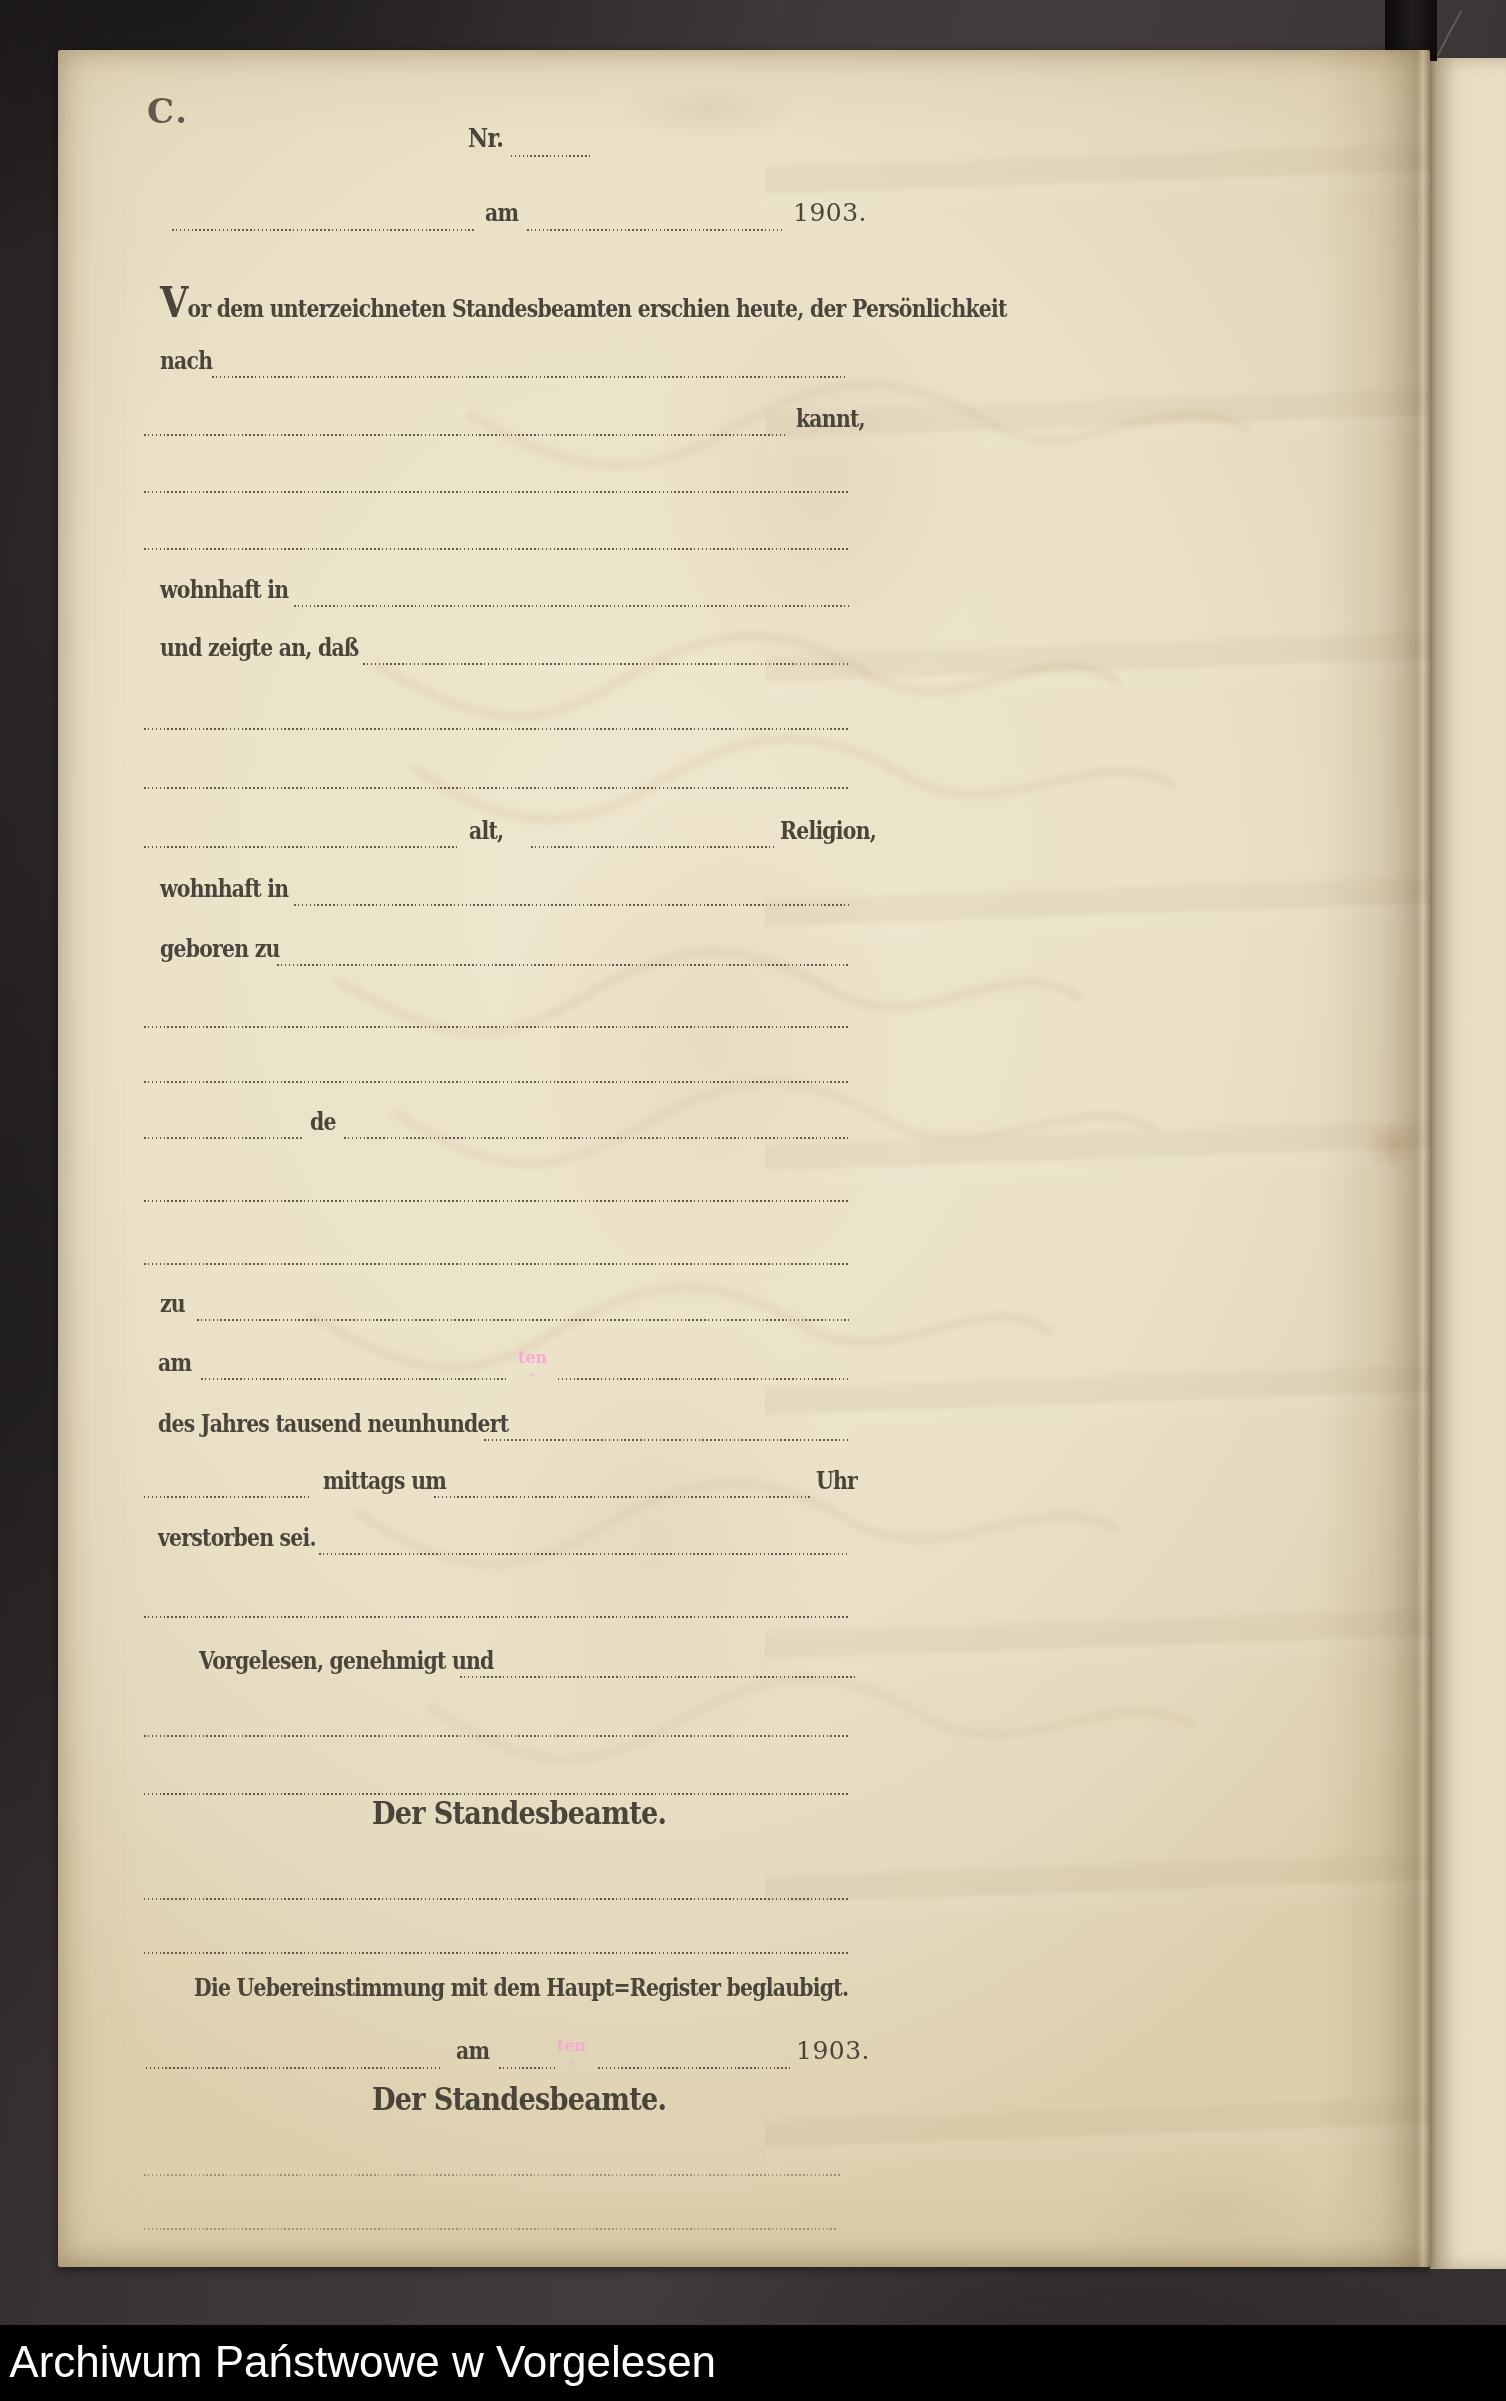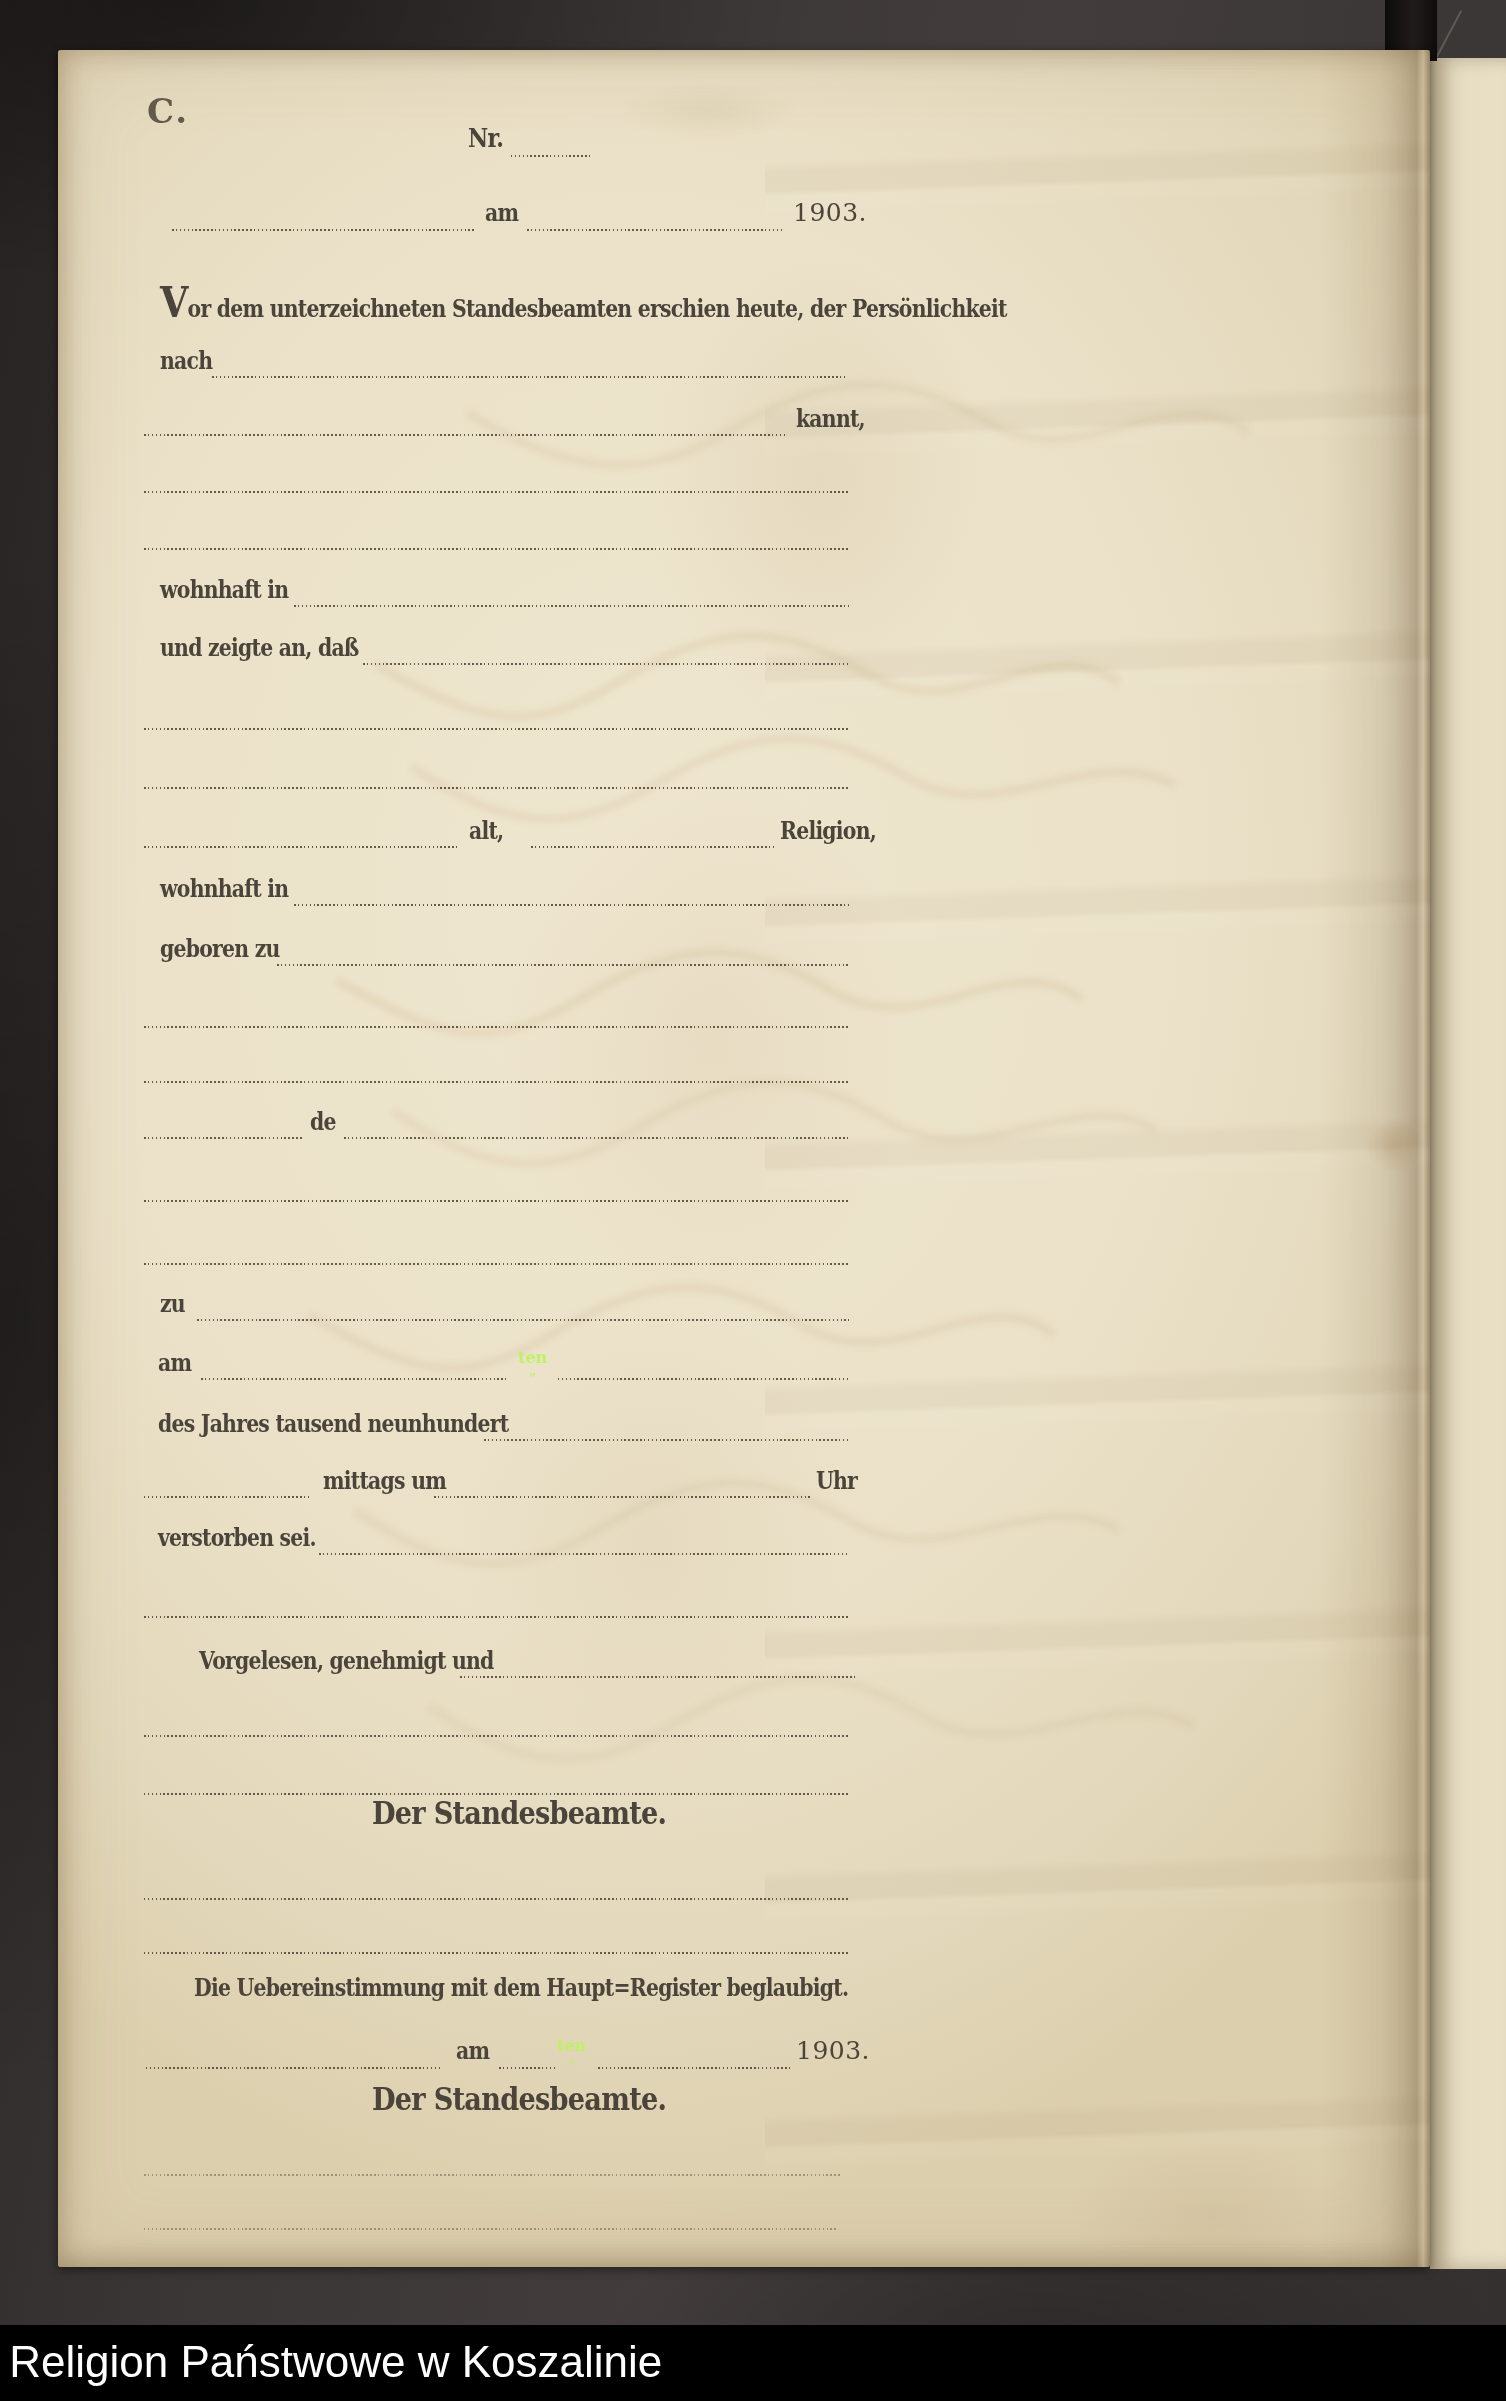--- a/index.html
+++ b/index.html
@@ -42,21 +42,21 @@
       radial-gradient(43px 37px at 1337px 1096px, rgba(150,105,60,.22), transparent 70%),
       radial-gradient(205px 112px at 1154px 2165px, rgba(150,115,70,.10), transparent 70%);}
   .ghost{position:absolute;left:74px;top:242px;pointer-events:none;}
   
   .fr{position:absolute;font-family:"DejaVu Serif",serif;font-weight:700;font-size:24px;
       line-height:1;color:#4b443a;letter-spacing:-0.9px;white-space:nowrap;
       transform:scaleX(.85);transform-origin:0 100%;}
   .ant{font-weight:400;letter-spacing:0.5px;transform:none;}
   .hd{font-size:32px;}
   .intro::first-letter{font-size:43px;font-weight:700;}
-  .tenwrap{position:absolute;font-family:"DejaVu Serif",serif;color:#bef264;
+  .tenwrap{position:absolute;font-family:"DejaVu Serif",serif;color:#f9a8d4;
       text-align:center;line-height:1;white-space:nowrap;}
   .tenwrap .sup{display:block;font-size:16px;font-weight:700;}
   .tenwrap .sub{display:block;font-size:14px;margin-top:-2.8px;}
   .dot{position:absolute;height:1.9px;
     background-image:repeating-linear-gradient(90deg, rgba(75,66,52,.85) 0 1.5px, rgba(75,66,52,0) 1.5px 3.9px);}
   .dot.faint{opacity:.5;}
   .stamp{position:absolute;font-family:"DejaVu Serif",serif;font-weight:700;font-size:34px;
       color:#564e3e;letter-spacing:1.9px;opacity:.9;}
   
   .bar{position:absolute;left:0;right:0;top:2325px;height:76px;background:#000;}
@@ -195,16 +195,16 @@
   </div>
   <div class="dot" style="left:598px;top:2067px;width:192px;"></div>
   <div class="fr ant" style="left:796px;top:2038px;font-size:25px;">1903.</div>
 
   <div class="fr hd" style="left:372px;top:2083px;">Der Standesbeamte.</div>
 
   <div class="dot faint" style="left:144px;top:2174px;width:698px;"></div>
   <div class="dot faint" style="left:144px;top:2228px;width:693px;"></div>
 
   <div class="bar">
-    <div class="bar-label" style="top:8.4px;">Religion Państwowe w Koszalinie</div>
+    <div class="bar-label" style="top:8.4px;">Archiwum Państwowe w Vorgelesen</div>
   </div>
 </div>
 
 
 </body></html>

